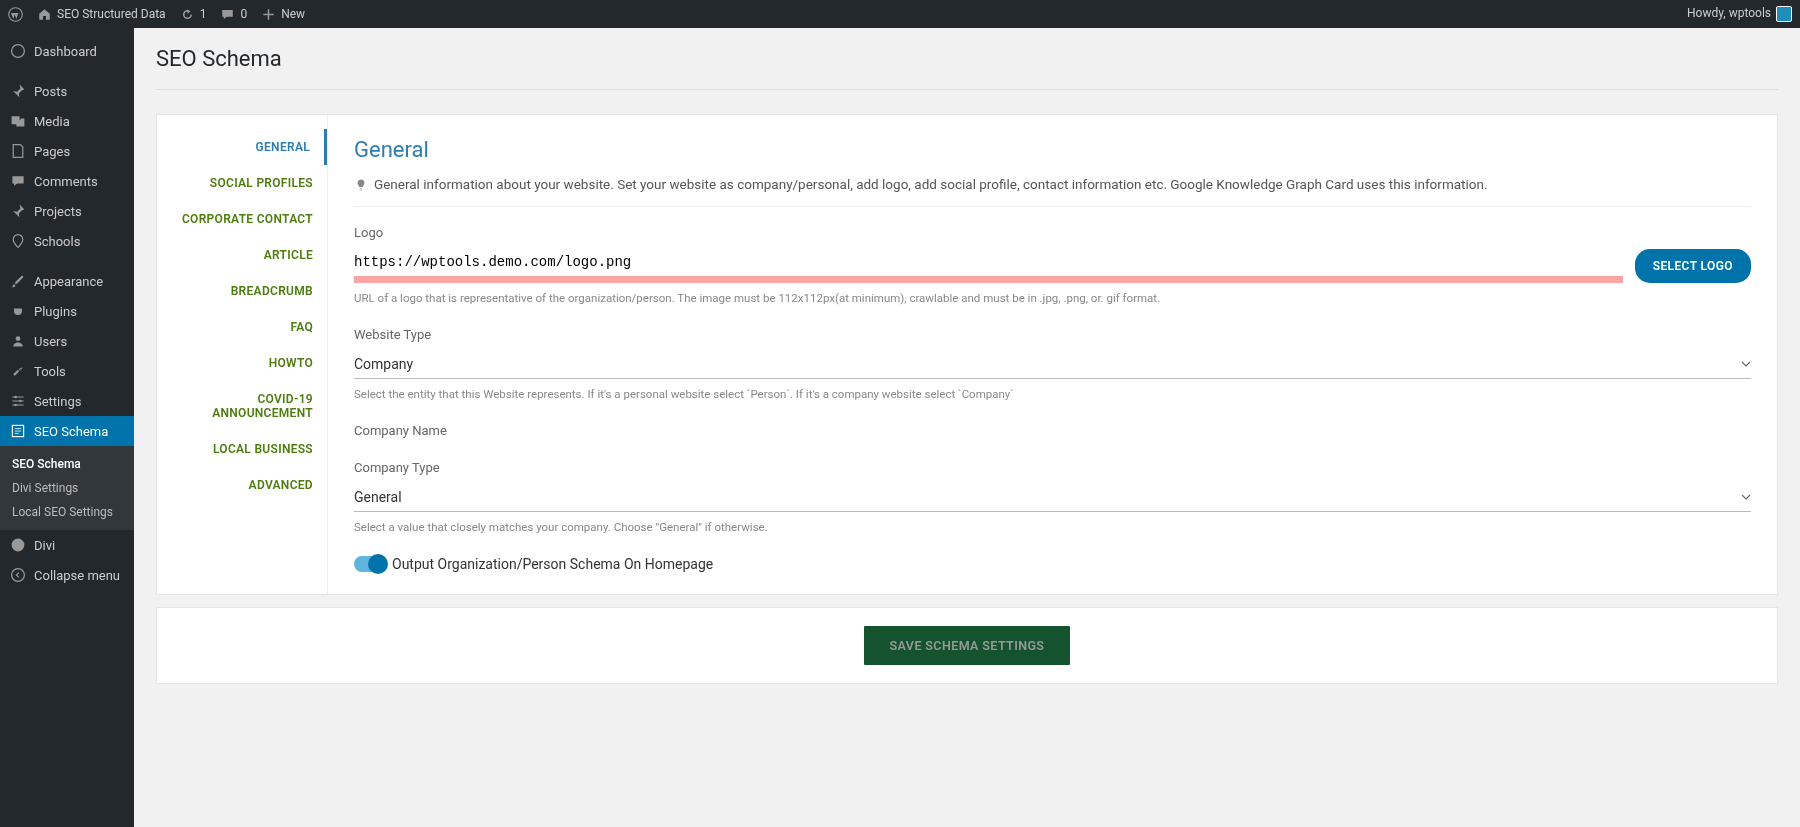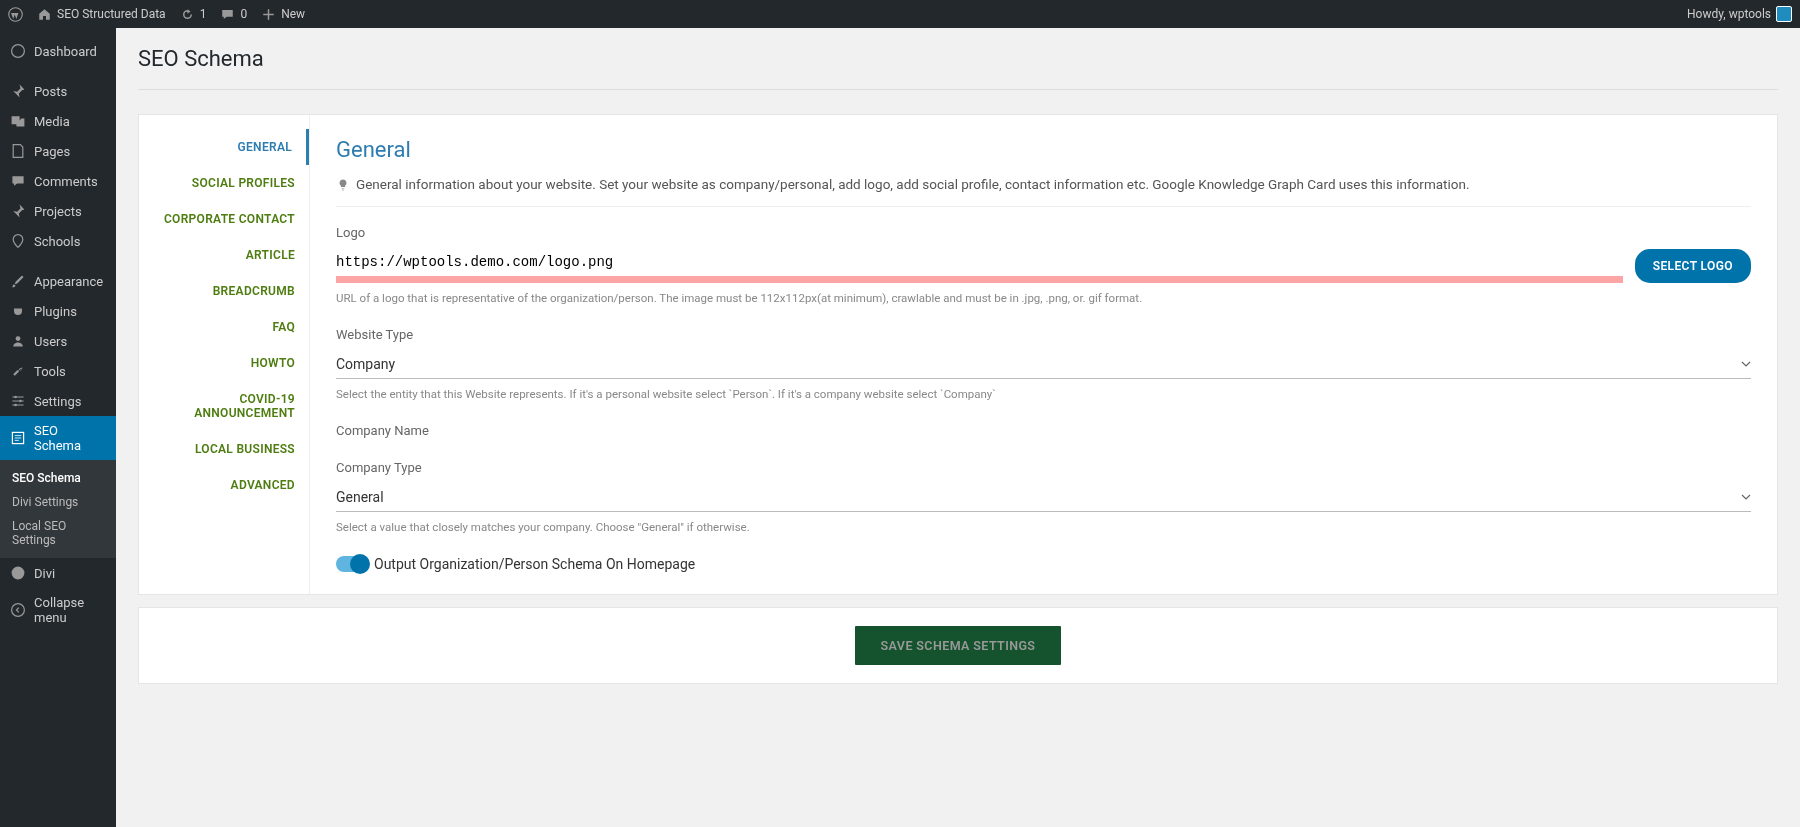--- a/index.html
+++ b/index.html
@@ -1,23 +1,23 @@
 <!DOCTYPE html>
 <html><head>
 <meta charset="utf-8">
 <style>
 * { margin: 0; padding: 0; box-sizing: border-box; font-family: -apple-system, BlinkMacSystemFont, "Segoe UI", Roboto, sans-serif; }
 body { background: #f1f1f1; color: #333; overflow-x: hidden; }
 .admin-bar { height: 28px; background: #23282d; color: #ccc; display: flex; justify-content: space-between; align-items: center; padding: 0 8px; font-size: 12px; }
 .admin-bar-left, .admin-bar-right { display: flex; align-items: center; gap: 14px; }
-.admin-bar-item { display: flex; align-items: center; gap: 5px; color: #ccc; cursor: pointer; }
+.admin-bar-item { display: flex; align-items: flex-start; gap: 5px; color: #ccc; cursor: pointer; }
 .admin-bar svg { width: 15px; height: 15px; fill: #999; }
 .avatar-box { width: 16px; height: 16px; background: #1e8cbe; border: 1px solid #fff; border-radius: 2px; }
 .main-wrap { display: flex; min-height: calc(100vh - 28px); }
-.sidebar { width: 116px; background: #23282d; color: #eee; font-size: 13px; padding-top: 8px; position: relative; }
+.sidebar { width: 134px; background: #23282d; color: #eee; font-size: 13px; padding-top: 8px; position: relative; }
 .sidebar-item { display: flex; align-items: center; gap: 8px; padding: 7px 10px; cursor: pointer; color: #ccc; }
 .sidebar-item.active { background: #0073aa; color: #fff; position: relative; }
 .sidebar-item.active::after { content: ""; position: absolute; right: -8px; top: 50%; transform: translateY(-50%); border: 8px solid transparent; border-right-color: #f1f1f1; }
 .sidebar-item svg { width: 16px; height: 16px; fill: #999; flex-shrink: 0; }
 .sidebar-item.active svg { fill: #fff; }
 .submenu { background: #32373c; padding: 6px 0; }
 .submenu-item { padding: 5px 12px; font-size: 12px; color: #bbb; cursor: pointer; }
 .submenu-item.current { color: #fff; font-weight: 500; }
 .content { flex: 1; padding: 18px 22px; }
 .page-title { font-size: 22px; font-weight: 400; color: #23282d; margin-bottom: 24px; border-bottom: 1px solid #ddd; padding-bottom: 18px; }

